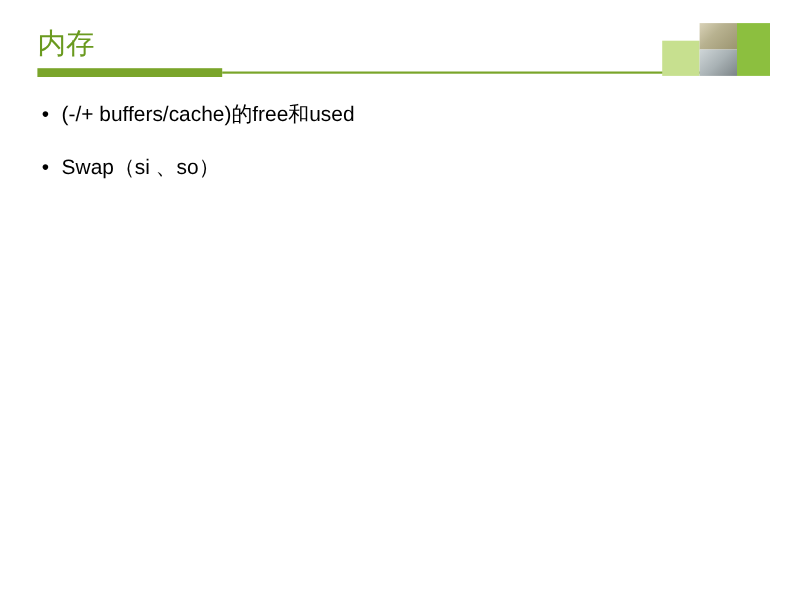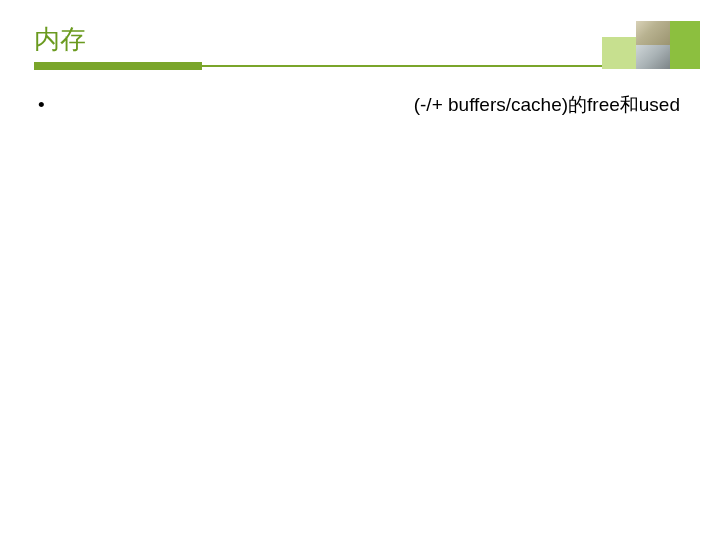--- a/index.html
+++ b/index.html
@@ -65,21 +65,20 @@
   .deco-img2 {
     background: linear-gradient(135deg, #cfd6d8 0%, #a9b2b5 50%, #7c8487 100%);
   }
   .deco-green-dark { background: #8cbf3f; }
   .deco-green-light { background: #c7e08f; }
   .content {
     position: absolute;
     top: 92px;
     left: 34px;
     right: 40px;
-    text-align: right;
   }
   .bullet {
     font-size: 19px;
     color: #000;
     margin: 0 0 22px 0;
     padding-left: 22px;
     position: relative;
     line-height: 1.35;
   }
   .bullet::before {
@@ -104,15 +103,16 @@
 
   <div class="deco">
     <div class="deco-cell deco-green-light" style="left:66px; top:16px; width:34px; height:32px;"></div>
     <div class="deco-cell deco-img" style="left:100px; top:0;  width:34px; height:24px;"></div>
     <div class="deco-cell deco-img2" style="left:100px; top:24px; width:34px; height:24px;"></div>
     <div class="deco-cell deco-green-dark" style="left:134px; top:0;  width:30px; height:48px;"></div>
   </div>
 
   <div class="content">
     <p class="bullet">(-/+ buffers/cache)的free和used</p>
+    <p class="bullet">Swap（si 、so）</p>
   </div>
 
 </div>
 
 </body></html>

